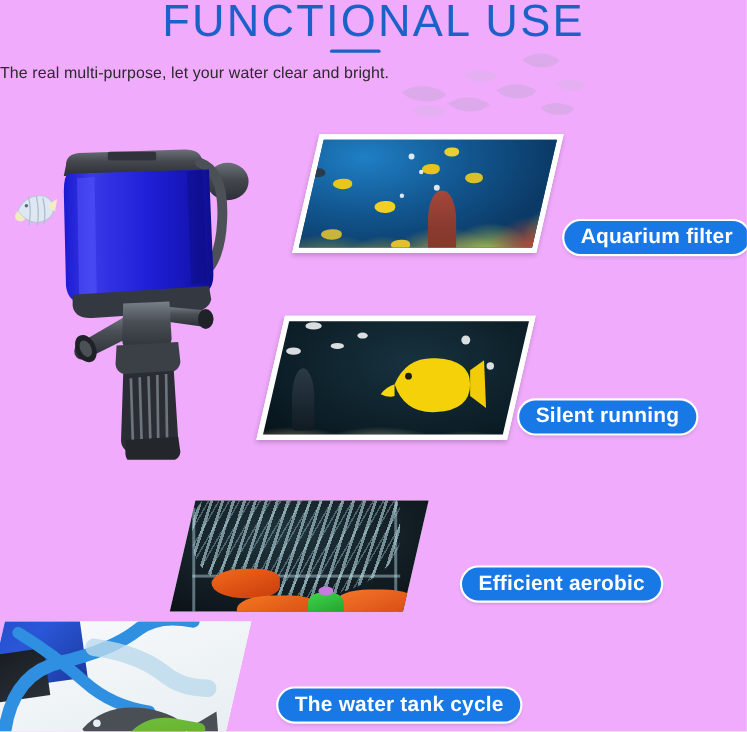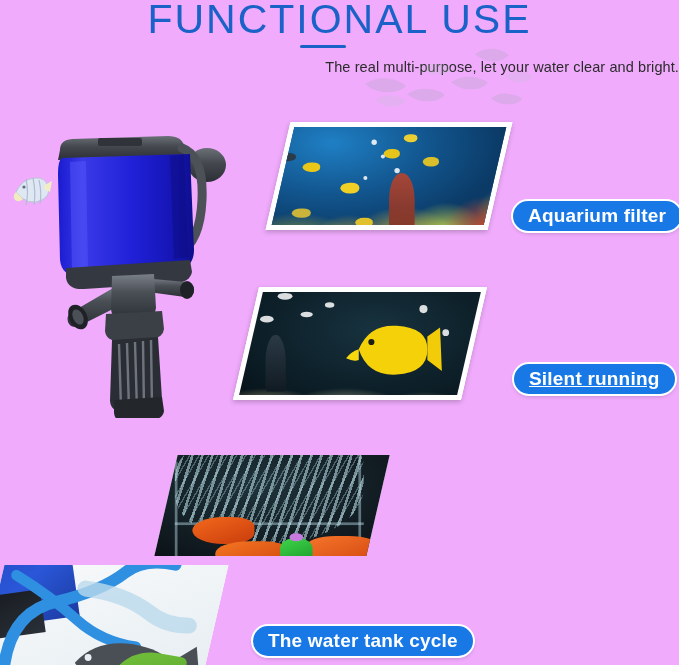--- a/index.html
+++ b/index.html
@@ -6,21 +6,21 @@
   body{width:679px;height:665px;position:relative;overflow:hidden;
        font-family:"Liberation Sans", sans-serif;-webkit-font-smoothing:antialiased;}
 
   .stage{position:absolute;left:0;top:0;width:679px;height:665px;background:#f0abfc;overflow:hidden;}
 
   
   .page-title{position:absolute;left:0;top:-4px;width:679px;text-align:center;
       font-size:41px;font-weight:400;letter-spacing:2.0px;color:#1a62c8;
       font-family:"Liberation Sans", sans-serif;line-height:46px;}
   .title-rule{position:absolute;left:300px;top:45px;width:46px;height:3px;background:#1a62c8;border-radius:2px;}
-  .subtitle{position:absolute;left:0;top:59px;width:679px;text-align:right;
+  .subtitle{position:absolute;left:0;top:59px;width:679px;text-align:left;
       font-size:14.5px;color:#2b2b2b;letter-spacing:.1px;}
 
   
   .fish-school{position:absolute;left:355px;top:38px;width:190px;height:70px;opacity:.42;}
   .fish-school svg{display:block;}
 
   
   .tile{position:absolute;transform:skewX(-13deg);background:#fff;
         border:5px solid #ffffff;box-sizing:border-box;
         box-shadow:0 2px 5px rgba(0,0,0,.22);overflow:hidden;}
@@ -86,21 +86,21 @@
   .pump{position:absolute;left:20px;top:118px;width:220px;height:300px;}
 
   
   .badge{position:absolute;display:flex;align-items:center;justify-content:center;
      background:#1878e6;border-radius:999px;color:#ffffff;
      font-size:19px;font-weight:700;letter-spacing:.2px;white-space:nowrap;
      padding:0 15px;height:30px;
      box-shadow:0 0 0 2px #ffffff, 0 2px 4px rgba(0,0,0,.25);
      font-family:"Liberation Sans", sans-serif;}
   #badge-aquarium{left:513px;top:201px;}
-  #badge-silent{left:514px;top:364px;text-decoration:underline;}
+  #badge-silent{left:472px;top:364px;}
   #badge-aerobic{left:420px;top:516px;}
   #badge-cycle{left:253px;top:626px;}
 
   .small-fish{position:absolute;left:8px;top:168px;width:46px;height:46px;}
 </style>
 </head>
 <body>
 
 <div class="stage">
 
@@ -282,15 +282,16 @@
           <path d="M160 88 l20-12 l2 26 l-22-10z"></path>
         </g>
         <circle cx="98" cy="84" r="2.6" fill="#e9eef2"></circle>
       </svg>
       <div class="wc-leaf"></div>
     </div>
   </div>
 
   <div class="badge" id="badge-aquarium">Aquarium filter</div>
   <div class="badge" id="badge-silent">Silent running</div>
+  <div class="badge" id="badge-aerobic">Efficient aerobic</div>
   <div class="badge" id="badge-cycle">The water tank cycle</div>
 
 </div>
 
 </body></html>

